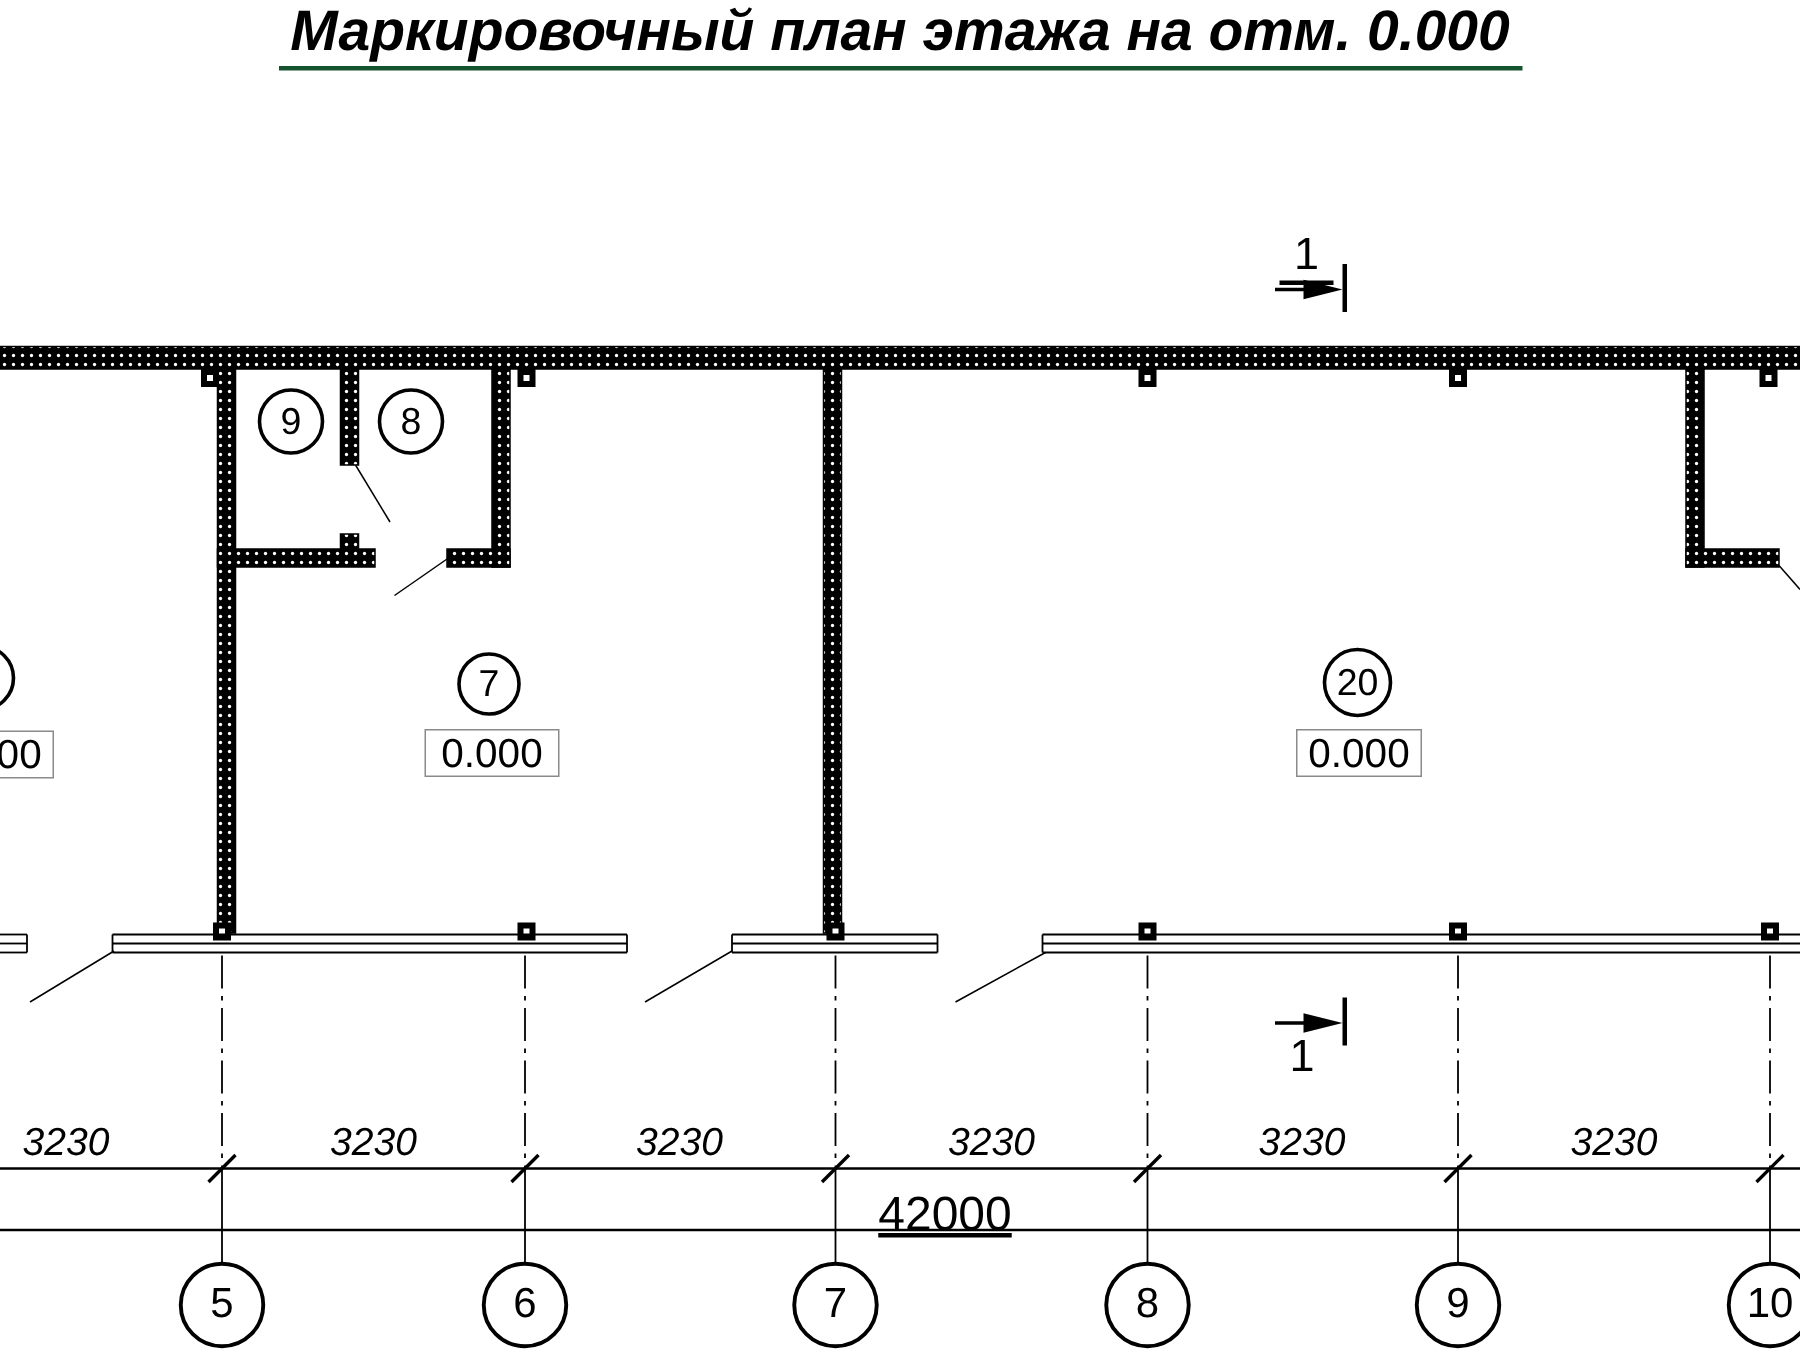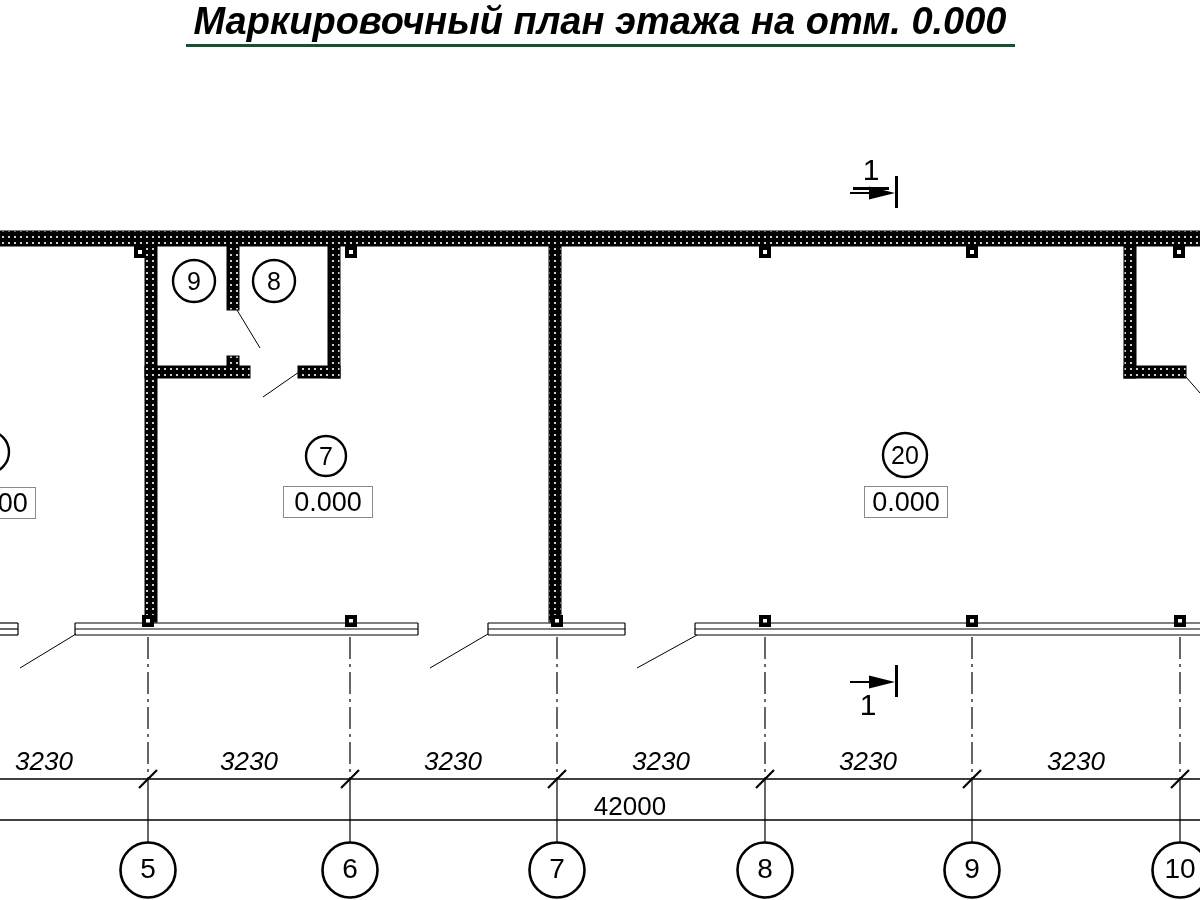--- a/index.html
+++ b/index.html
@@ -8,21 +8,21 @@
     overflow:hidden;font-family:"Liberation Sans",sans-serif;color:#000;
   }
   #plan-svg{position:absolute;left:0;top:0;}
   .txt{position:absolute;text-align:center;white-space:nowrap;line-height:1;}
   .title{
     left:0;top:2px;width:100%;
     font-size:38px;font-weight:bold;font-style:italic;
   }
   .title span{display:inline-block;border-bottom:3px solid #14532d;padding:0 8px 4px 8px;}
   .dim{font-size:26px;width:80px;top:748px;font-style:italic;}
-  .total{font-size:26px;width:100px;top:793px;}
+  .total{font-size:32px;width:100px;top:793px;text-decoration:underline;}
   .axisnum{font-size:28px;width:56px;top:855px;}
   .roomnum{font-size:25px;width:50px;}
   .secnum{font-size:30px;width:36px;}
   .secnum.underlined{border-bottom:3px solid #000;padding-bottom:2px;}
   .elevbox{
     position:absolute;height:30px;border:1px solid #8a8a8a;background:#fff;
     font-size:27px;line-height:30px;text-align:center;
   }
 </style>
 </head>

